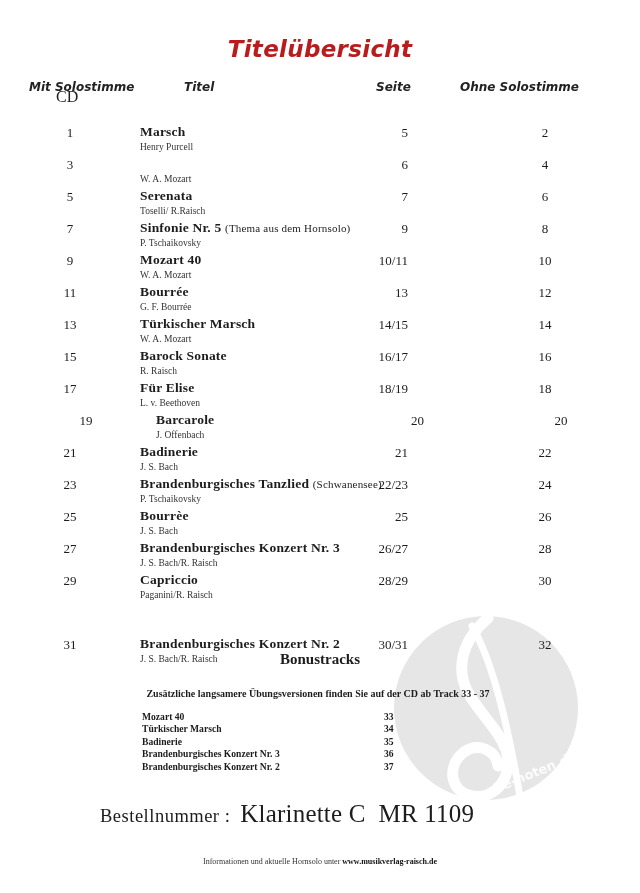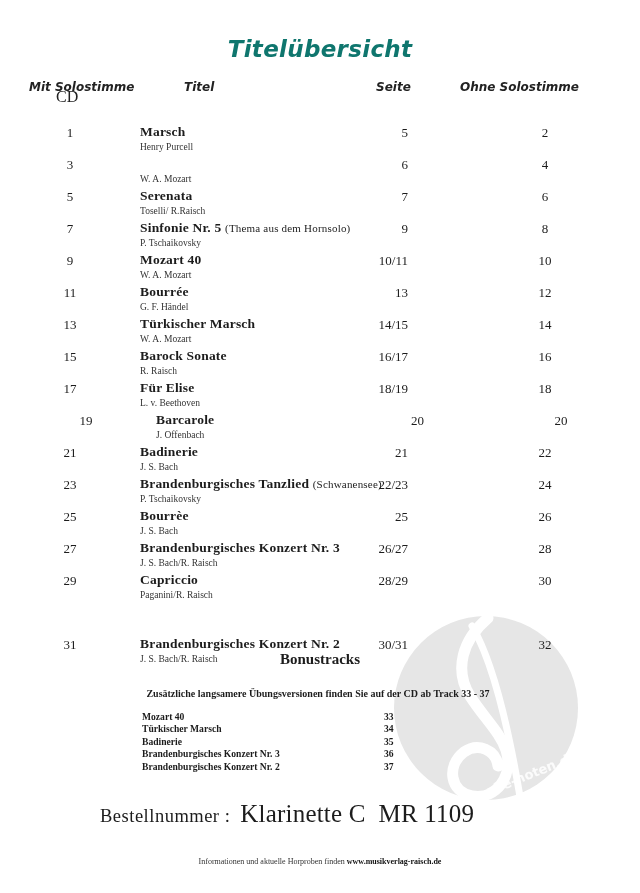--- a/index.html
+++ b/index.html
@@ -4,21 +4,21 @@
 <style>
   * { margin: 0; padding: 0; box-sizing: border-box; }
   html, body { width: 640px; height: 893px; background: #ffffff; overflow: hidden; }
   body { position: relative; font-family: "DejaVu Serif", "Liberation Serif", serif; color: #1c1c1c; }
 
   .watermark { position: absolute; left: 392px; top: 600px; width: 188px; height: 230px; }
 
   .page-title {
     position: absolute; top: 36px; left: 0; width: 640px; text-align: center;
     font-family: "DejaVu Sans", sans-serif; font-style: oblique; font-weight: bold;
-    font-size: 23px; color: #0f766e; letter-spacing: 0.3px;
+    font-size: 23px; color: #b91c1c; letter-spacing: 0.3px;
   }
 
   .col-head {
     position: absolute; top: 80px; font-family: "DejaVu Sans", sans-serif;
     font-style: oblique; font-weight: bold; font-size: 12px; color: #222;
   }
   .h-mit { left: 29px; }
   .h-titel { left: 184px; }
   .h-seite { left: 376px; }
   .h-ohne { left: 460px; }
@@ -98,21 +98,21 @@
     <div class="row" style="top: 252px;">
       <span class="num">9</span>
       <span class="title"><span style="white-space:pre">Mozart 40</span><span class="sub"></span></span>
       <span class="composer">W. A. Mozart</span>
       <span class="page">10/11</span>
       <span class="ohne">10</span>
     </div>
     <div class="row" style="top: 284px;">
       <span class="num">11</span>
       <span class="title"><span style="white-space:pre">Bourrée</span><span class="sub"></span></span>
-      <span class="composer">G. F. Händel</span>
+      <span class="composer">G. F. Bourrée</span>
       <span class="page">13</span>
       <span class="ohne">12</span>
     </div>
     <div class="row" style="top: 316px;">
       <span class="num">13</span>
       <span class="title"><span style="white-space:pre">Türkischer Marsch</span><span class="sub"></span></span>
       <span class="composer">W. A. Mozart</span>
       <span class="page">14/15</span>
       <span class="ohne">14</span>
     </div>
@@ -204,14 +204,14 @@
       <span class="bt">Brandenburgisches Konzert Nr. 2</span>
       <span class="bn">37</span>
     </div>
   </div>
 
 <div class="order">
   <span class="lbl">Bestellnummer :</span><span class="val" style="white-space:pre">Klarinette C  MR 1109</span>
 </div>
 
 <div class="footer">
-  <span style="white-space:pre">Informationen und aktuelle Horproben finden </span><span class="url">www.musikverlag-raisch.de</span>
+  <span style="white-space:pre">Informationen und aktuelle Hornsolo unter </span><span class="url">www.musikverlag-raisch.de</span>
 </div>
 
 </body></html>

